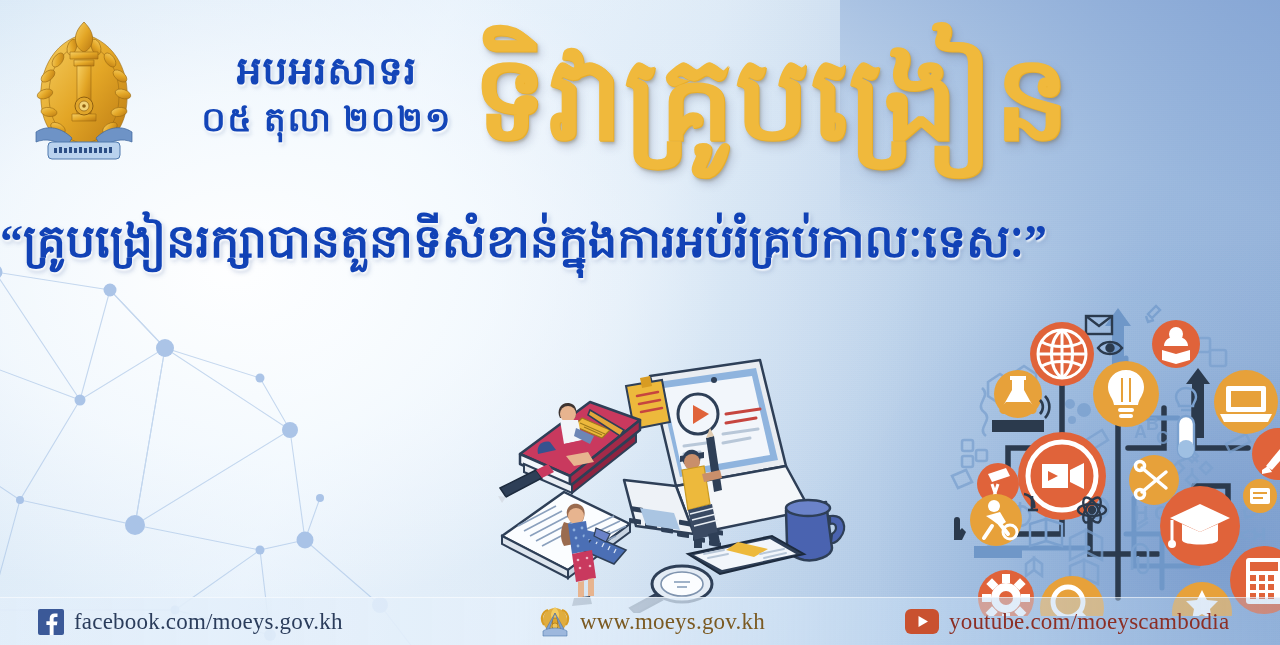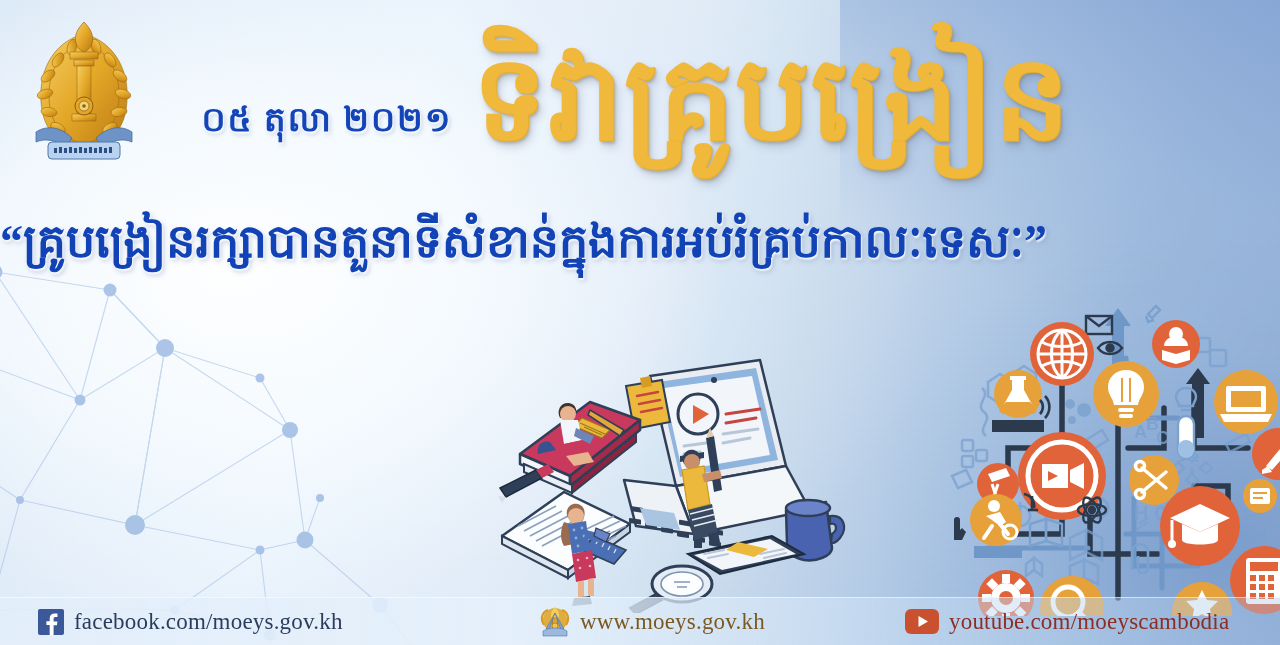--- a/index.html
+++ b/index.html
@@ -194,20 +194,21 @@
         <rect x="56" y="132" width="3" height="5"></rect>
           <rect x="61" y="131" width="3" height="6"></rect>
         <rect x="66" y="132" width="3" height="5"></rect>
           <rect x="71" y="131" width="3" height="6"></rect>
         <rect x="76" y="132" width="3" height="5"></rect>
           <rect x="81" y="131" width="3" height="6"></rect>
       </g>
     </g>
   </svg>
 
+  <div class="kh-top">អបអរសាទរ</div>
   <div class="kh-date">០៥ តុលា ២០២១</div>
   <div class="kh-title">ទិវាគ្រូបង្រៀន</div>
   <div class="kh-sub">“គ្រូបង្រៀនរក្សាបានតួនាទីសំខាន់ក្នុងការអប់រំគ្រប់កាលៈទេសៈ”</div>
 
   <svg class="iso" viewBox="0 0 350 255">
 
     <g>
       <path d="M152 18 L262 2 L288 108 L178 128 Z" fill="#e9edf2" stroke="#2e3f57" stroke-width="2.5" stroke-linejoin="round"></path>
       <path d="M160 24 L258 10 L280 102 L182 119 Z" fill="#8fb4de"></path>
       <path d="M166 30 L254 18 L272 97 L184 112 Z" fill="#f2f6fb"></path>

